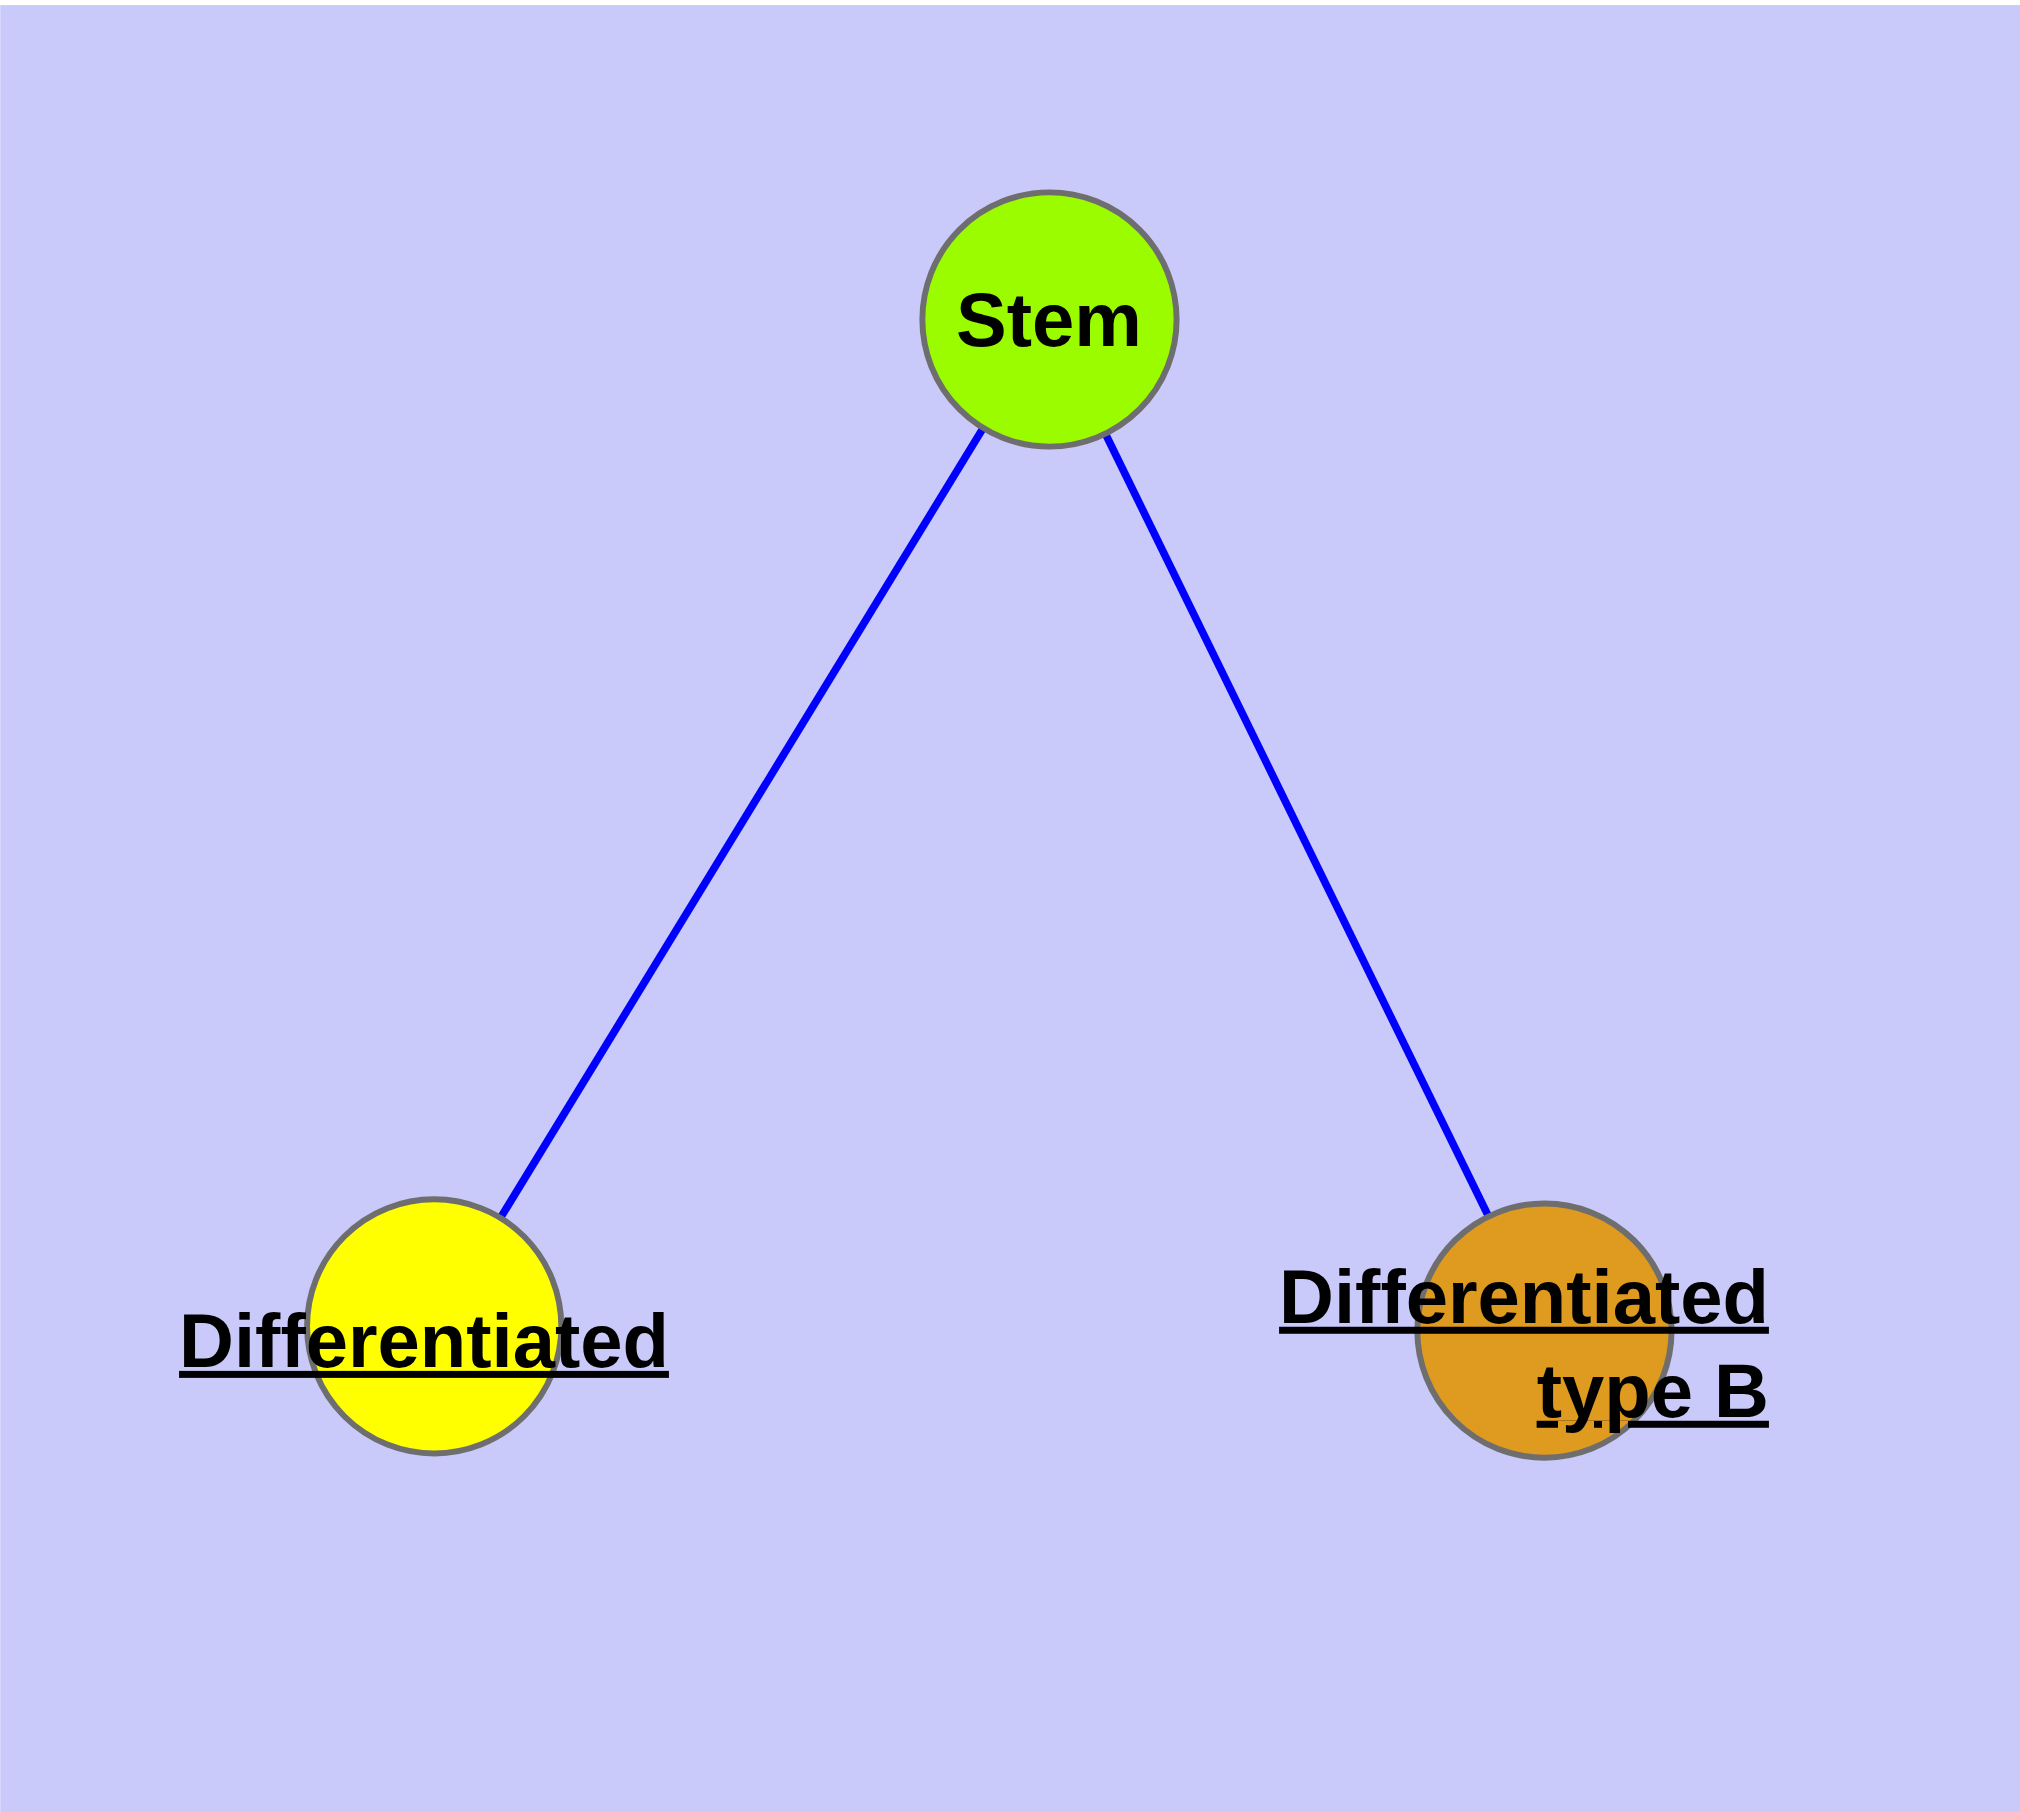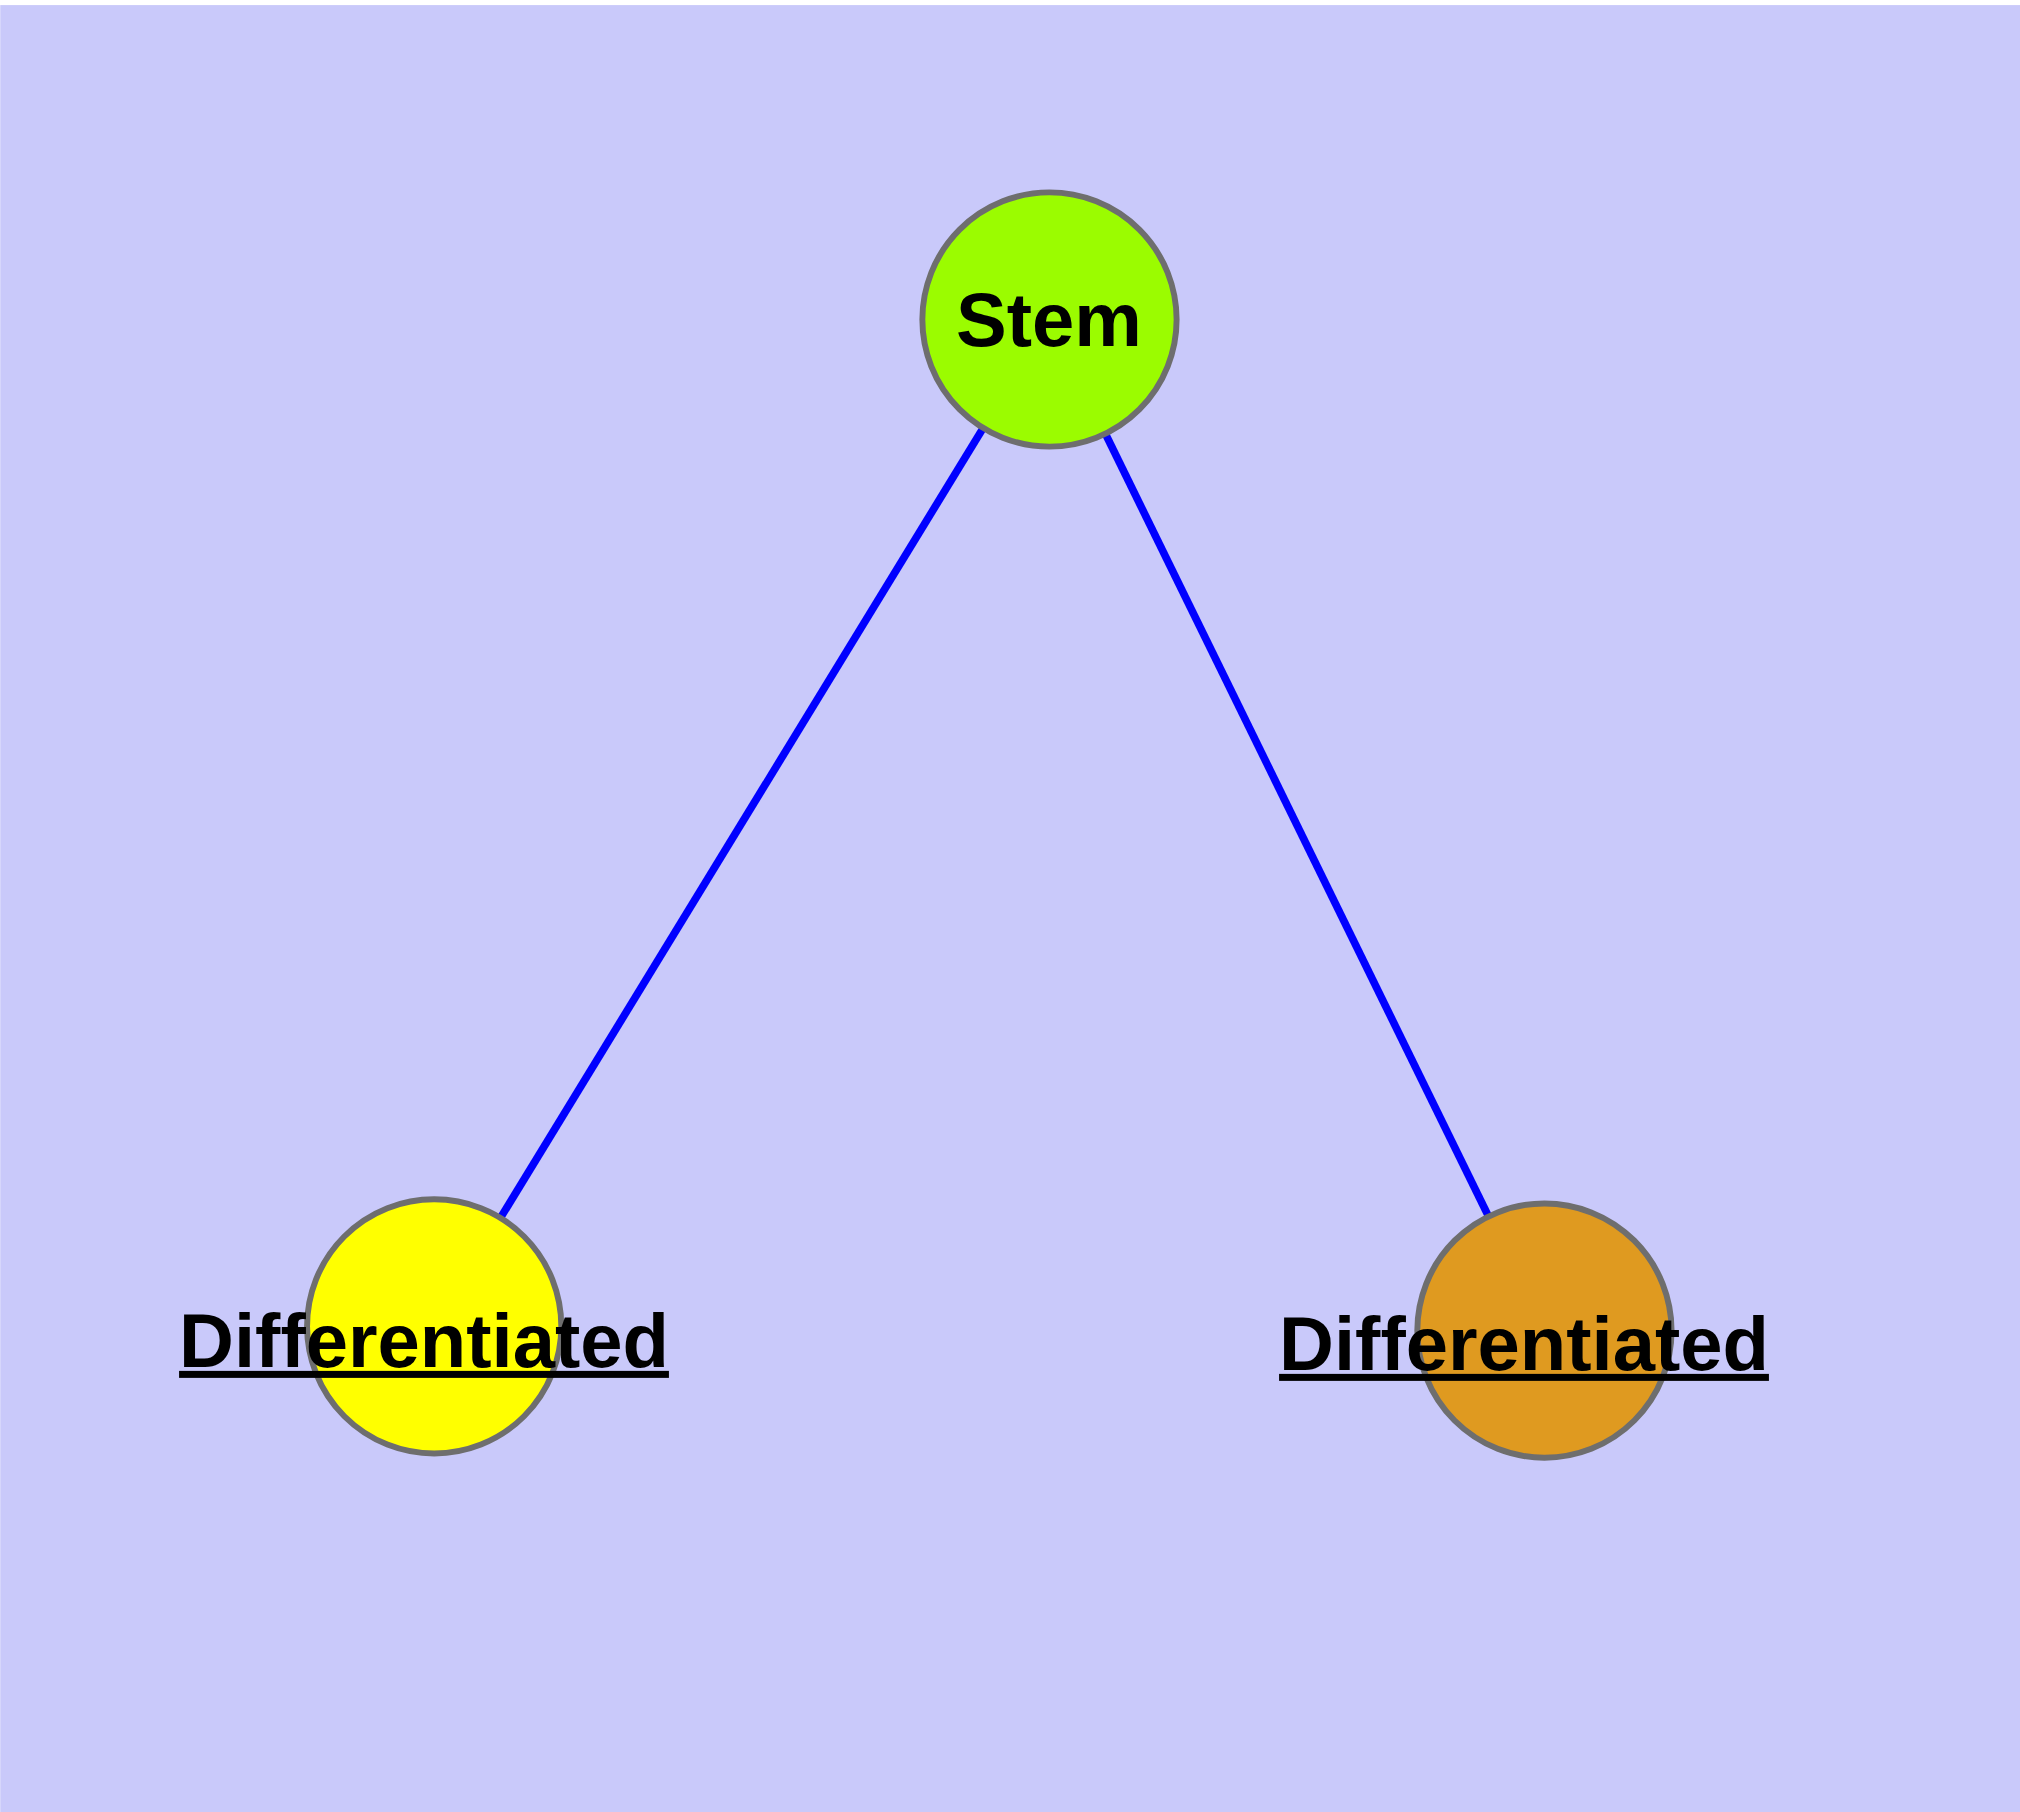--- a/index.html
+++ b/index.html
@@ -62,16 +62,17 @@
   </svg>
 
   <div class="node-label" style="left:1049px; top:320px;">Stem</div>
 
   <div class="node-label" style="left:424px; top:1341px;">
     <span class="line">Differentiated</span>
   </div>
 
   <div class="node-label" style="left:1524px; top:1344px;">
     <span class="line">Differentiated</span>
+    <span class="line">type B</span>
   </div>
 
 </div>
 
 
 </body></html>

